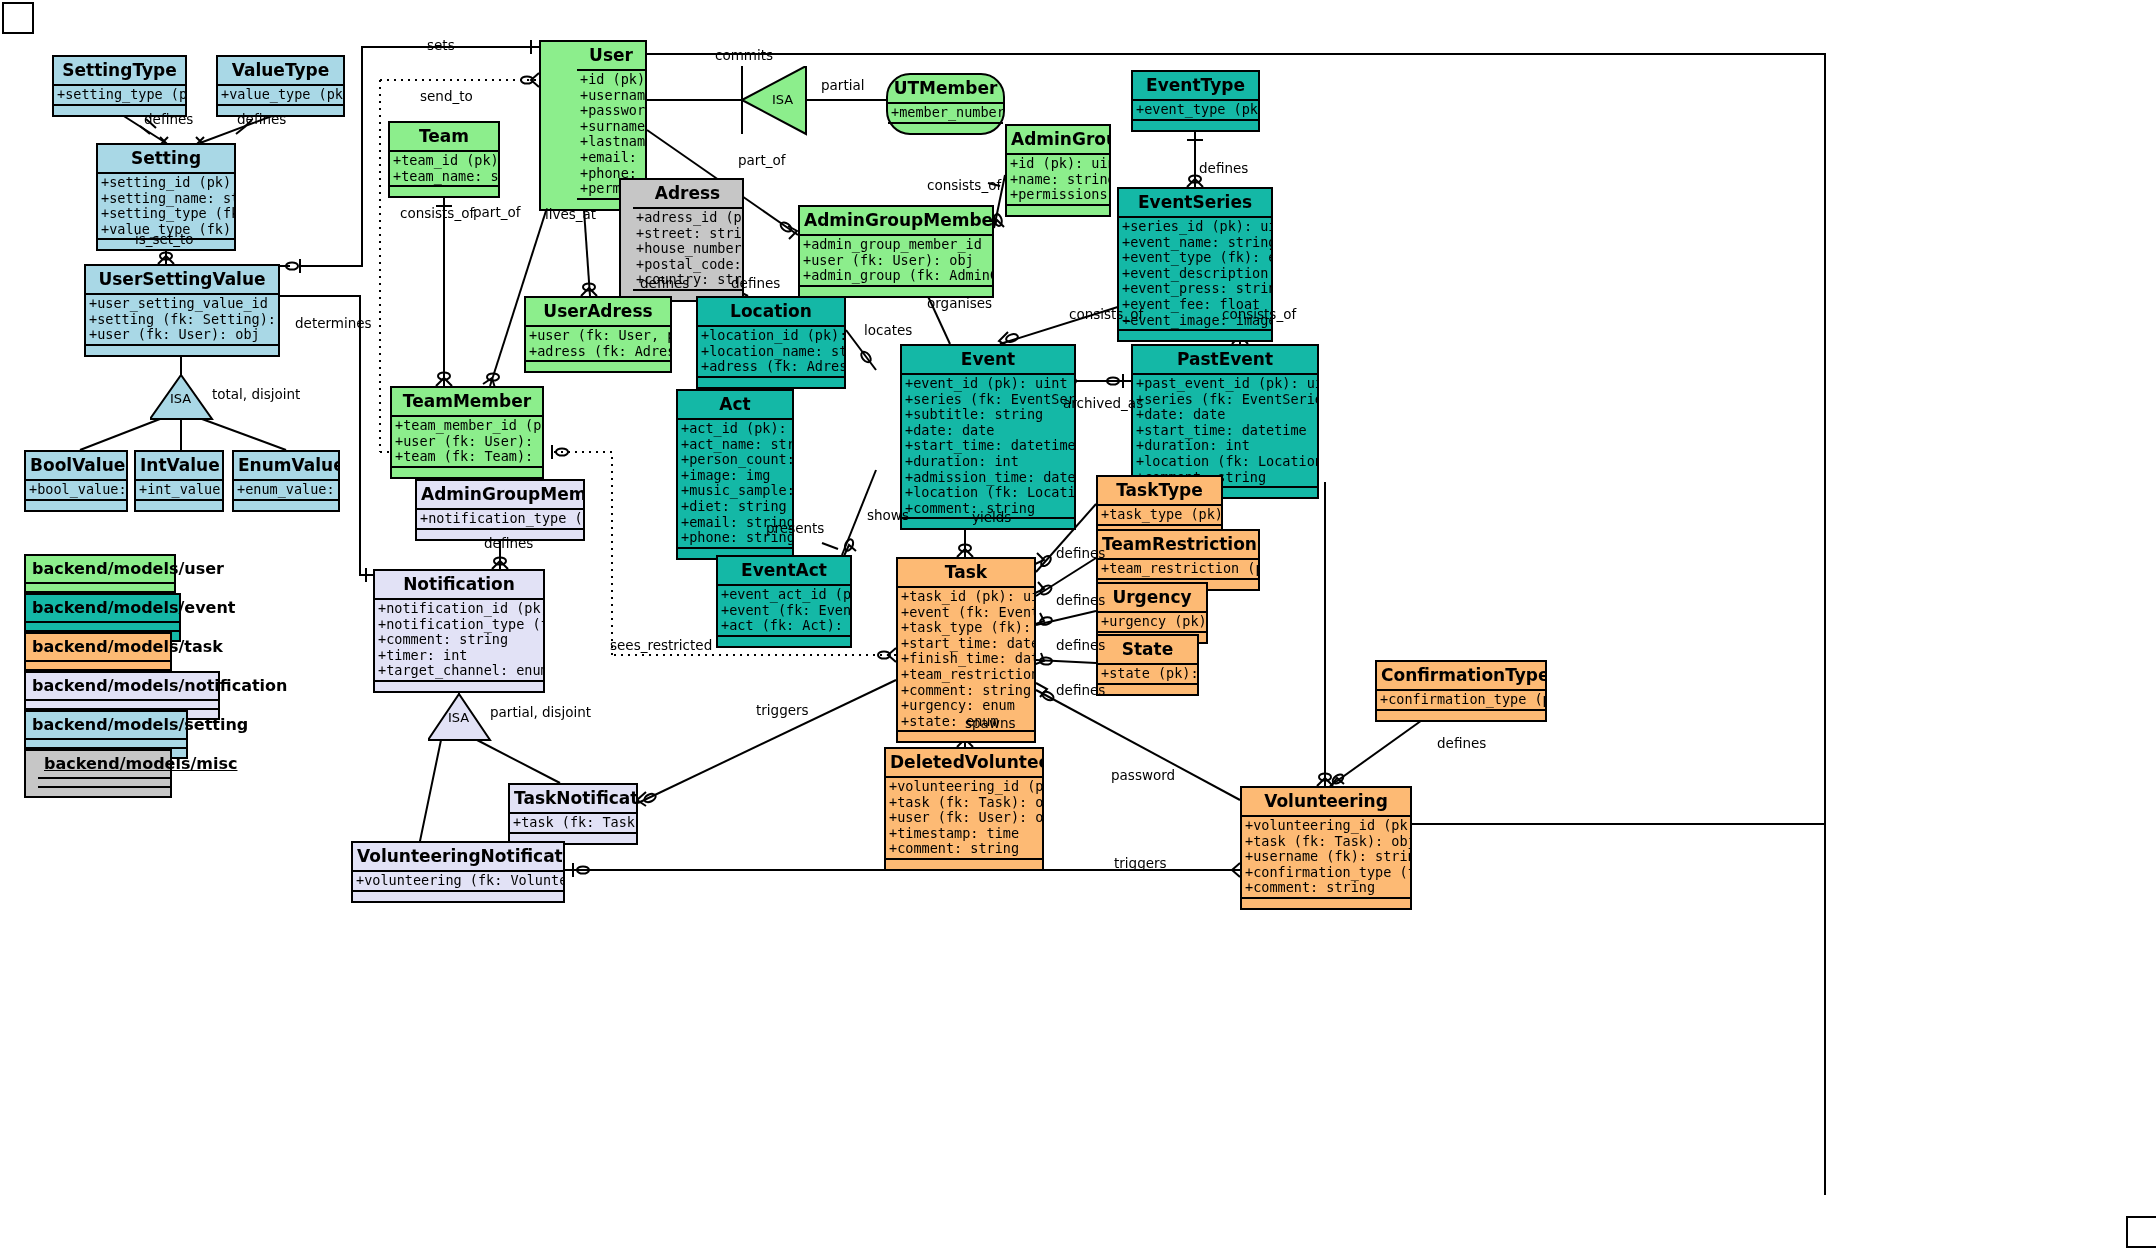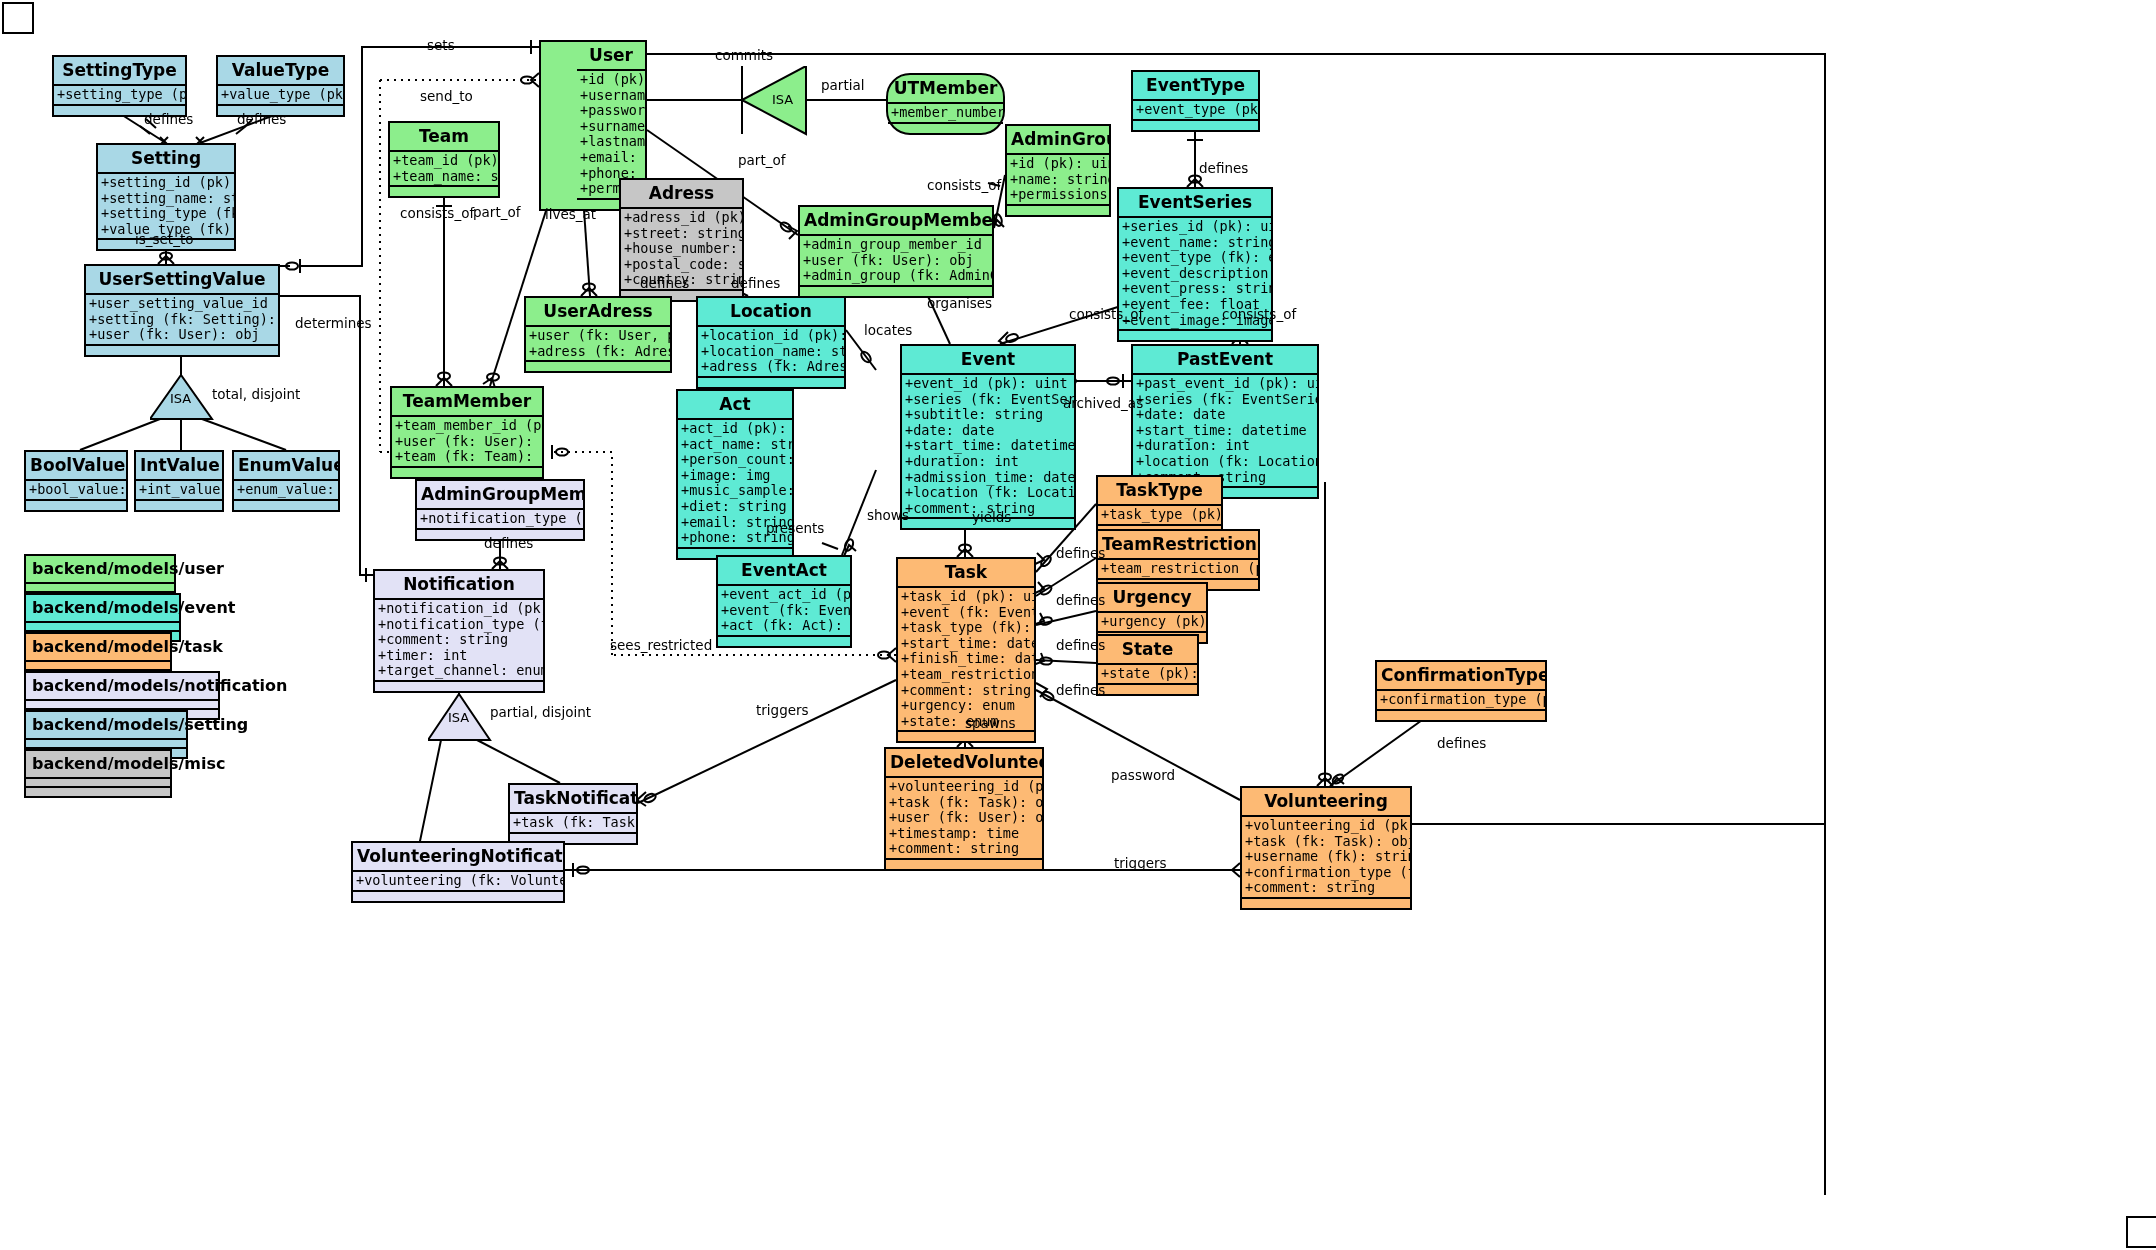--- a/index.html
+++ b/index.html
@@ -17,25 +17,25 @@
   .entity .attrs{
     font-family:"DejaVu Sans Mono",monospace;
     font-size:13.5px;line-height:15.6px;padding:1px 2px 1px 3px;
     border-bottom:2px solid #000;color:#000;white-space:nowrap;overflow:hidden;
   }
   .entity .attrs div{white-space:nowrap;}
   .entity .foot{height:9px;}
 
   
   .c-user{background:#8cee8c;}
-  .c-event{background:#5eead4;}
+  .c-event{background:#14b8a6;}
   .c-task{background:#fdba74;}
   .c-notification{background:#e2e2f6;}
   .c-setting{background:#a9d8e6;}
-  .c-misc{background:#c6c6c6;}
+  .c-misc{background:#c6c6c6;padding-left:12px;}
 
   .legend-box{position:absolute;border:2px solid #000;box-sizing:border-box;}
   .legend-box .etitle{
     font-family:"DejaVu Sans",sans-serif;font-weight:bold;font-size:16px;
     text-align:left;padding:3px 6px 4px 6px;border-bottom:2px solid #000;white-space:nowrap;
   }
   .legend-box .band{height:7px;border-bottom:2px solid #000;}
   .legend-box .band2{height:8px;}
 
   .isa-label{position:absolute;font-family:"DejaVu Sans",sans-serif;font-size:13px;color:#000;}
@@ -616,20 +616,20 @@
       <div class="legend-box c-notification" style="left: 24px; top: 671px; width: 196px;">
         <div class="etitle">backend/models/notification</div>
         <div class="band"></div>
         <div class="band2"></div>
       </div>
       <div class="legend-box c-setting" style="left: 24px; top: 710px; width: 164px;">
         <div class="etitle">backend/models/setting</div>
         <div class="band"></div>
         <div class="band2"></div>
       </div>
-      <div class="legend-box c-misc" style="left: 24px; top: 749px; width: 148px;">
+      <div class="legend-box c-misc" style="left: 24px; top: 749px; width: 148px; text-decoration: underline;">
         <div class="etitle">backend/models/misc</div>
         <div class="band"></div>
         <div class="band2"></div>
       </div>
     </div>
 
 </div>
 
 </body></html>

